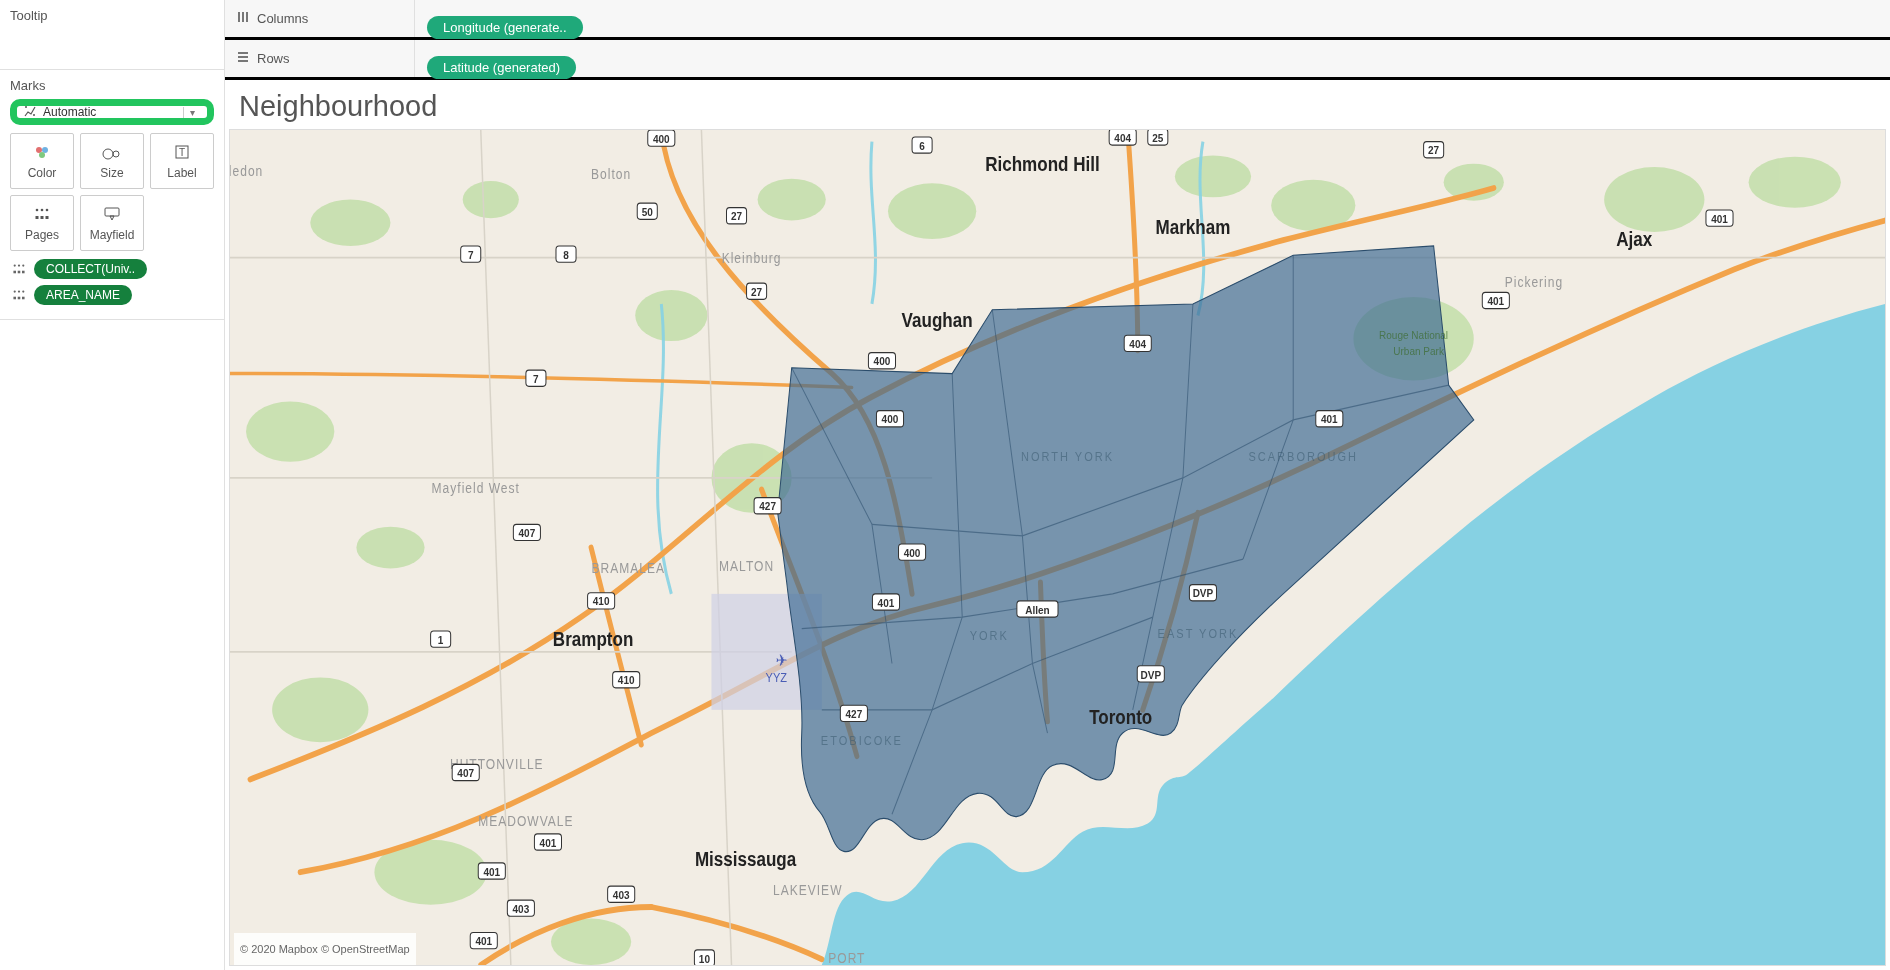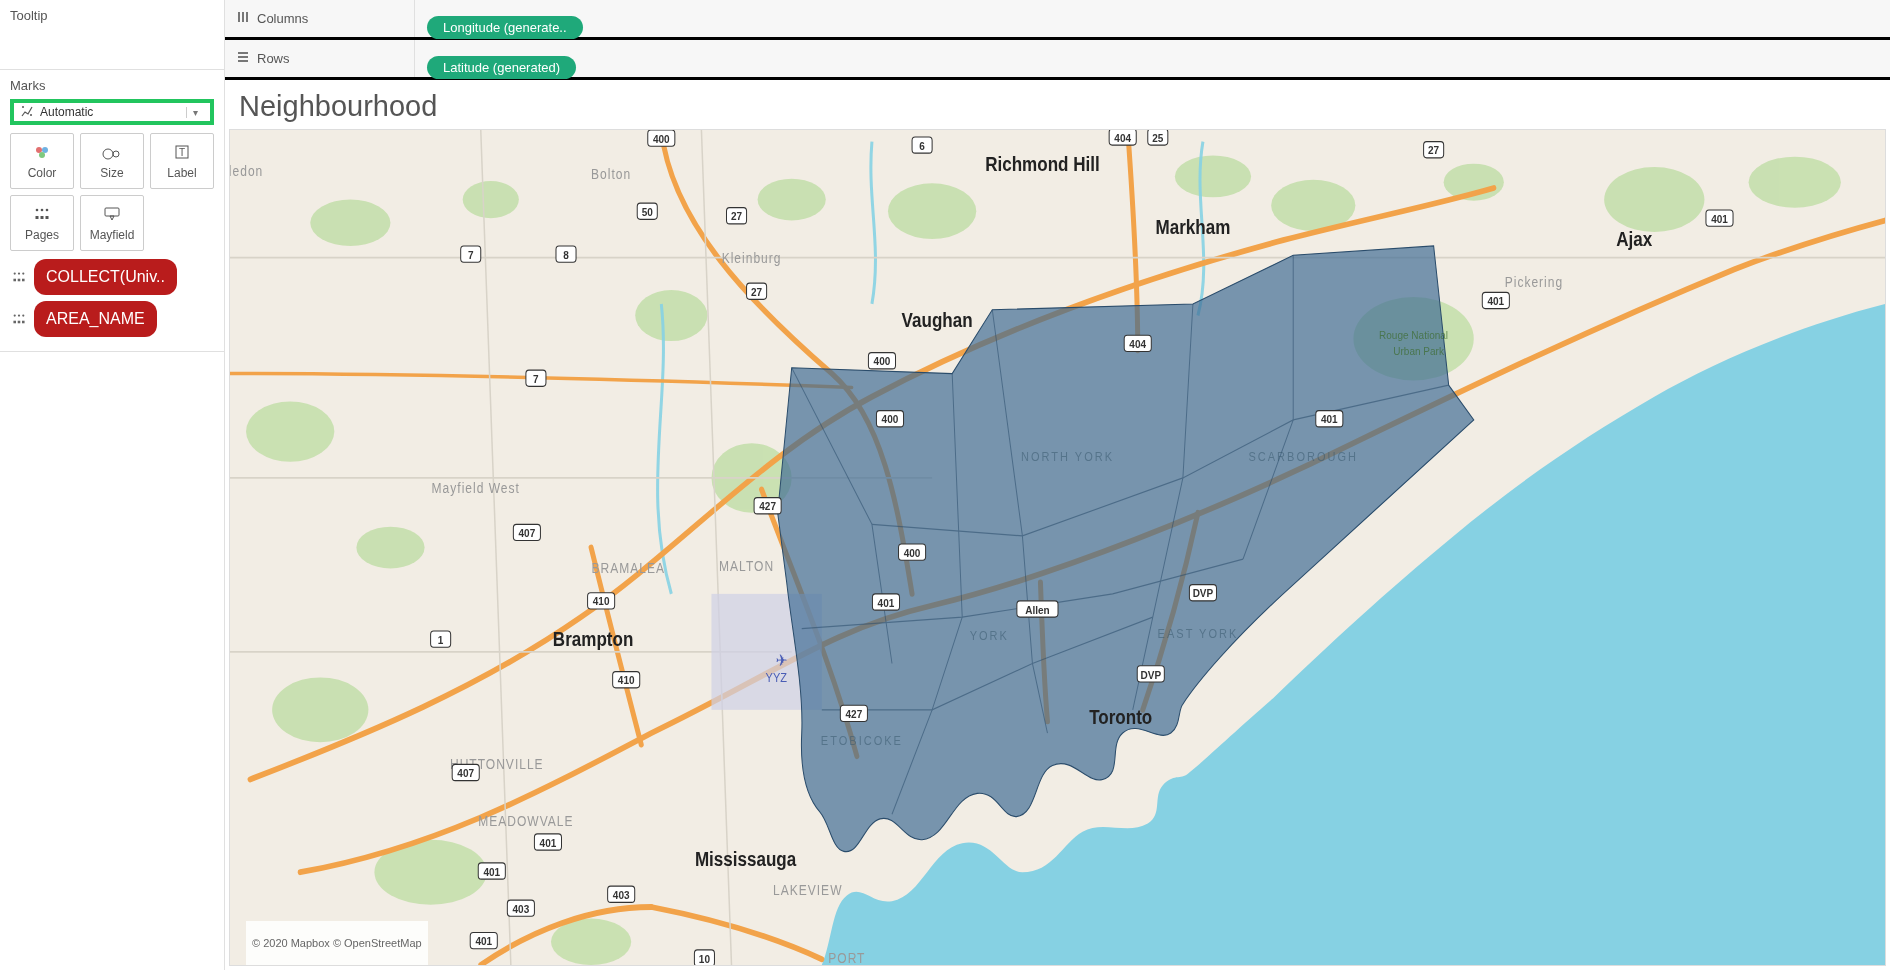--- a/index.html
+++ b/index.html
@@ -31,22 +31,22 @@
   color: #555;
   font-weight: 400;
 }
 .pages-panel { min-height: 70px; }
 .filters-panel { min-height: 70px; }
 .marks-panel { padding: 8px 10px 14px; }
 .mark-type-select {
   display: flex;
   align-items: center;
   justify-content: space-between;
-  border: 4px solid #22c55e;
-  border-radius: 0;
+  border: 7px solid #22c55e;
+  border-radius: 10px;
   padding: 3px 6px;
   margin-top: 6px;
   background: #fff;
   height: 26px;
 }
 .mark-type-select .mt-left {
   display: flex;
   align-items: center;
   gap: 6px;
   font-size: 12px;
@@ -90,25 +90,25 @@
   align-items: center;
   gap: 6px;
 }
 .detail-glyph {
   width: 18px;
   display: flex;
   justify-content: center;
   color: #666;
 }
 .mark-pill {
-  background: #b91c1c;
+  background: #15803d;
   color: #fff;
   border-radius: 12px;
-  padding: 9px 12px;
-  font-size: 16px;
+  padding: 3px 12px;
+  font-size: 12px;
   white-space: nowrap;
 }
 .right-col {
   display: flex;
   flex-direction: column;
 }
 .shelf {
   display: flex;
   align-items: center;
   border-bottom: 3px solid #000000;
@@ -157,25 +157,25 @@
   flex: 1;
   margin: 0 4px 4px 4px;
   border: 1px solid #ddd;
   position: relative;
   overflow: hidden;
 }
 .map-svg { width: 100%; height: 100%; display: block; }
 .attribution {
   position: absolute;
   bottom: 0;
-  left: 16px;
+  left: 4px;
   background: rgba(255,255,255,0.85);
   font-size: 11px;
   color: #666;
-  padding: 16px 6px;
+  padding: 10px 6px;
 }
 .city-label { font-family: inherit; font-size: 17px; font-weight: 600; fill: #222; }
 .town-label { font-family: inherit; font-size: 12px; fill: #999; letter-spacing: 1px; }
 .district-label { font-family: inherit; font-size: 11px; fill: #3a5a6f; letter-spacing: 2px; opacity: 0.55; }
 .shield-text { font-family: inherit; font-size: 10px; fill: #333; font-weight: 600; }
 .shield-box { fill: #fff; stroke: #333; stroke-width: 1; }
 .park-label { font-family: inherit; font-size: 10px; fill: #3c6b2e; opacity: 0.7; }
 </style>
 </head>
 <body>

